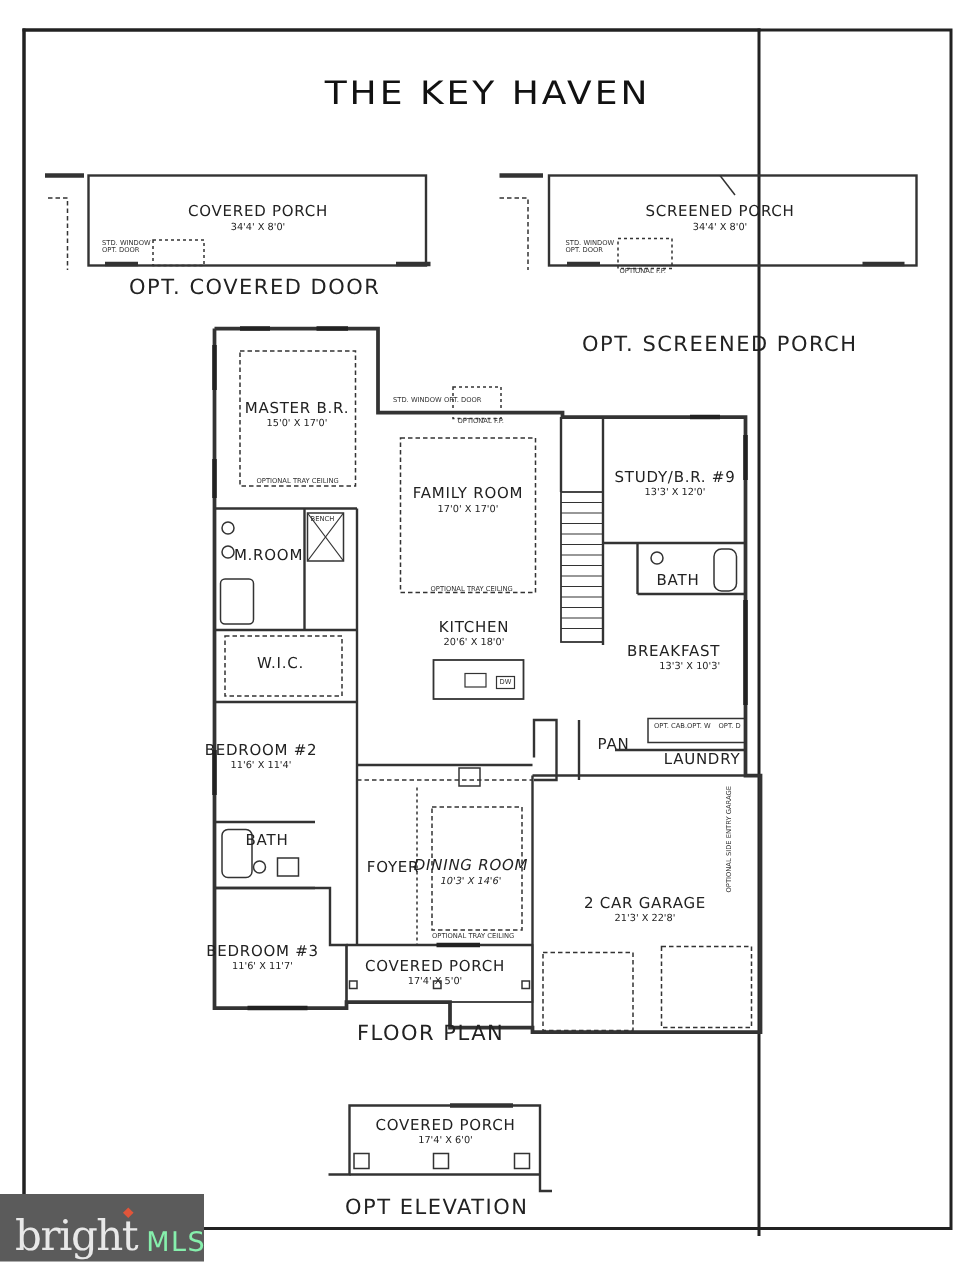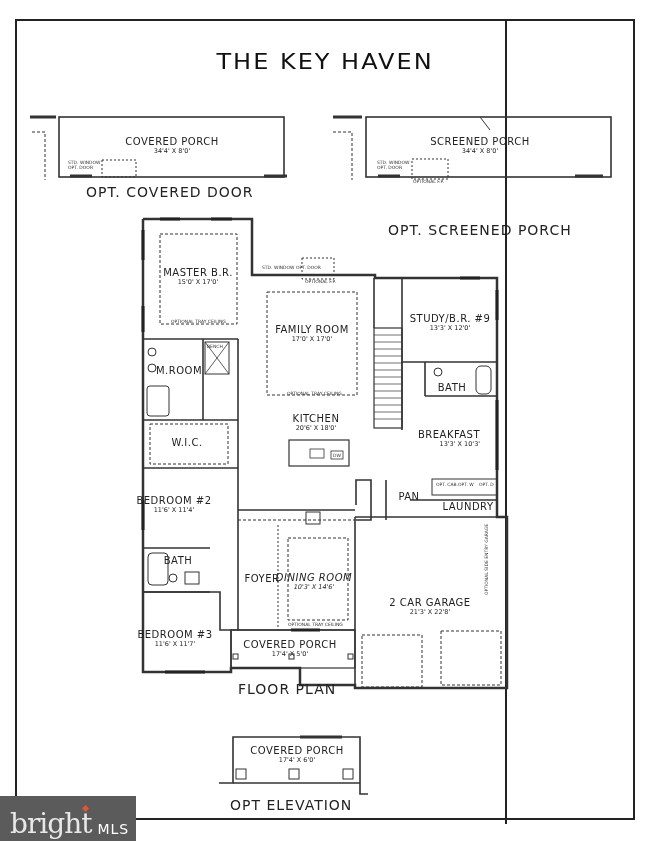--- a/index.html
+++ b/index.html
@@ -7,21 +7,21 @@
   .outer-border { position: absolute; left: 15px; top: 19px; width: 488px; height: 803px; border: 2px solid #222; border-bottom: none; }
   svg { position: absolute; left: 0; top: 0; }
   .title { position: absolute; left: 0; width: 650px; top: 48px; text-align: center; font-family: "DejaVu Sans", sans-serif; font-size: 24px; letter-spacing: 2px; font-weight: normal; color: #111; transform: scaleY(0.9); }
   .caption { position: absolute; font-family: "DejaVu Sans", sans-serif; font-size: 14px; letter-spacing: 1px; color: #222; white-space: nowrap; }
   .room { position: absolute; text-align: center; font-family: "DejaVu Sans", sans-serif; color: #222; white-space: nowrap; transform: translateX(-50%); }
   .room .nm { font-size: 10px; letter-spacing: 0.5px; display: block; line-height: 10px; }
   .room .dm { font-size: 6.5px; display: block; line-height: 8px; }
   .note { position: absolute; font-family: "DejaVu Sans", sans-serif; font-size: 4.5px; color: #333; white-space: nowrap; }
   .badge { position: absolute; left: 0; top: 796px; width: 136px; height: 55px; background: #5b5b5b; display: flex; align-items: center; padding-left: 10px; box-sizing: border-box; }
   .badge .b1 { font-family: "DejaVu Serif", serif; font-size: 28px; color: #e8e8e8; letter-spacing: -1px; }
-  .badge .b2 { font-family: "DejaVu Sans", sans-serif; font-size: 14px; color: #ffffff; margin-left: 6px; margin-top: 10px; letter-spacing: 1px; }
+  .badge .b2 { font-family: "DejaVu Sans", sans-serif; font-size: 18px; color: #86efac; margin-left: 6px; margin-top: 10px; letter-spacing: 1px; }
   .badge .dot { position: absolute; left: 83px; top: 10px; width: 5px; height: 5px; background: #e0553a; transform: rotate(45deg); }
 </style>
 </head>
 <body>
 
 <div class="outer-border"></div>
 <div style="position:absolute; left:15px; top:19px; width:620px; height:801px; border:2px solid #222; box-sizing:border-box;"></div>
 
 <div class="title">THE KEY HAVEN</div>
 

